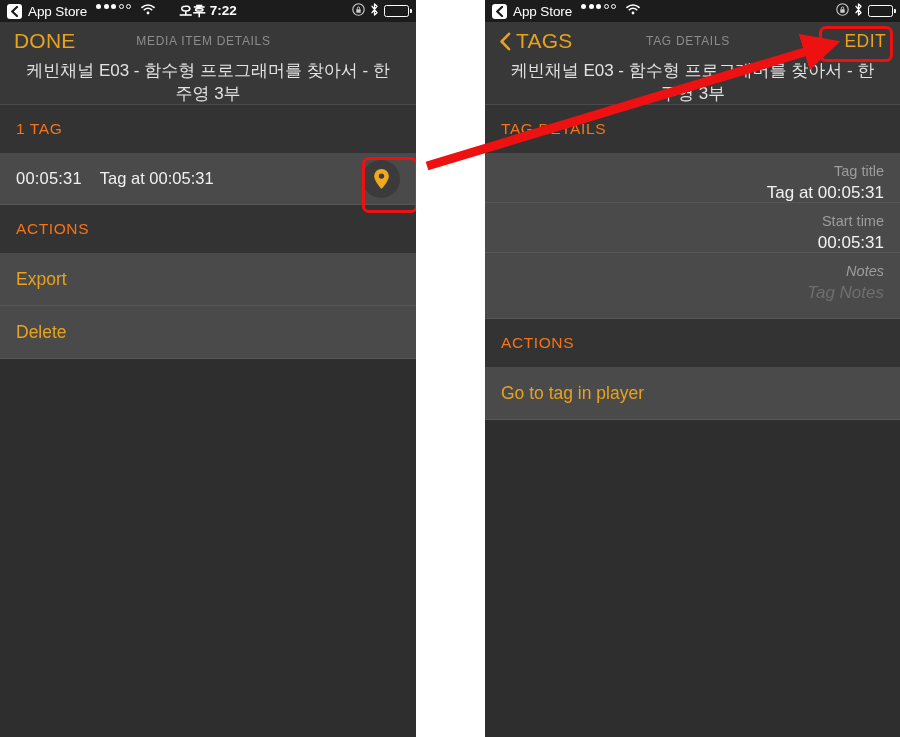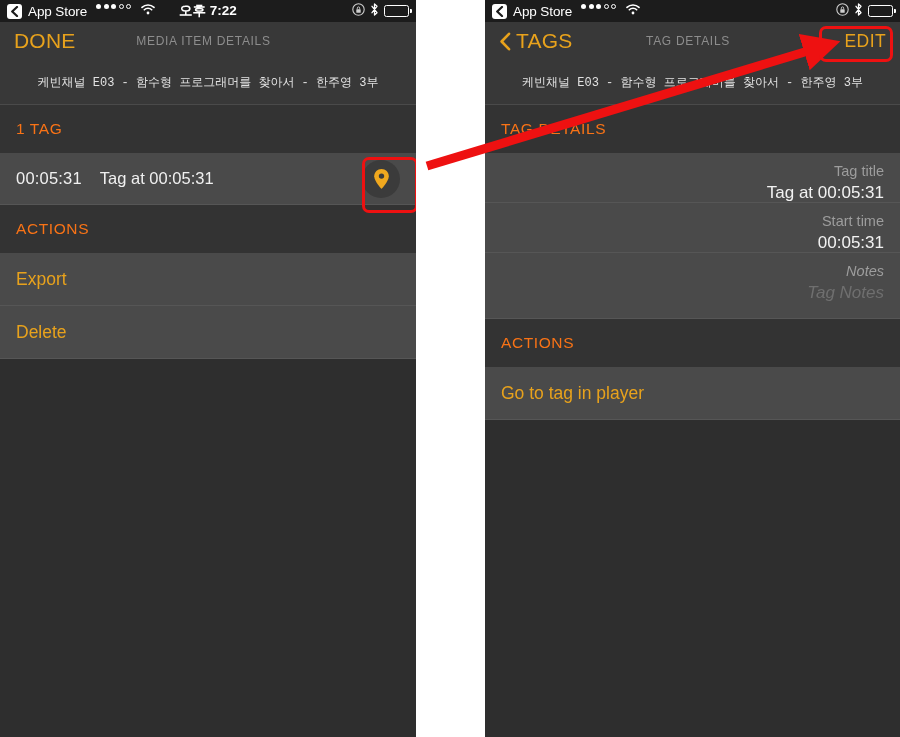--- a/index.html
+++ b/index.html
@@ -127,26 +127,25 @@
   }
 
   
   .media-title {
     height: 45px;
     background: #383838;
     display: flex;
     align-items: center;
     justify-content: center;
     color: #e2e2e2;
-    font-size: 12px;
+    font-size: 17px;
     border-bottom: 1px solid #4a4a4a;
     box-sizing: border-box;
-    padding: 0 0;
+    padding: 0 24px;
     text-align: center;
-    font-family: Liberation Mono, monospace;
   }
 
   
   .section-header {
     height: 48px;
     background: #333333;
     display: flex;
     align-items: center;
     padding: 0 16px;
     color: #f97316;

